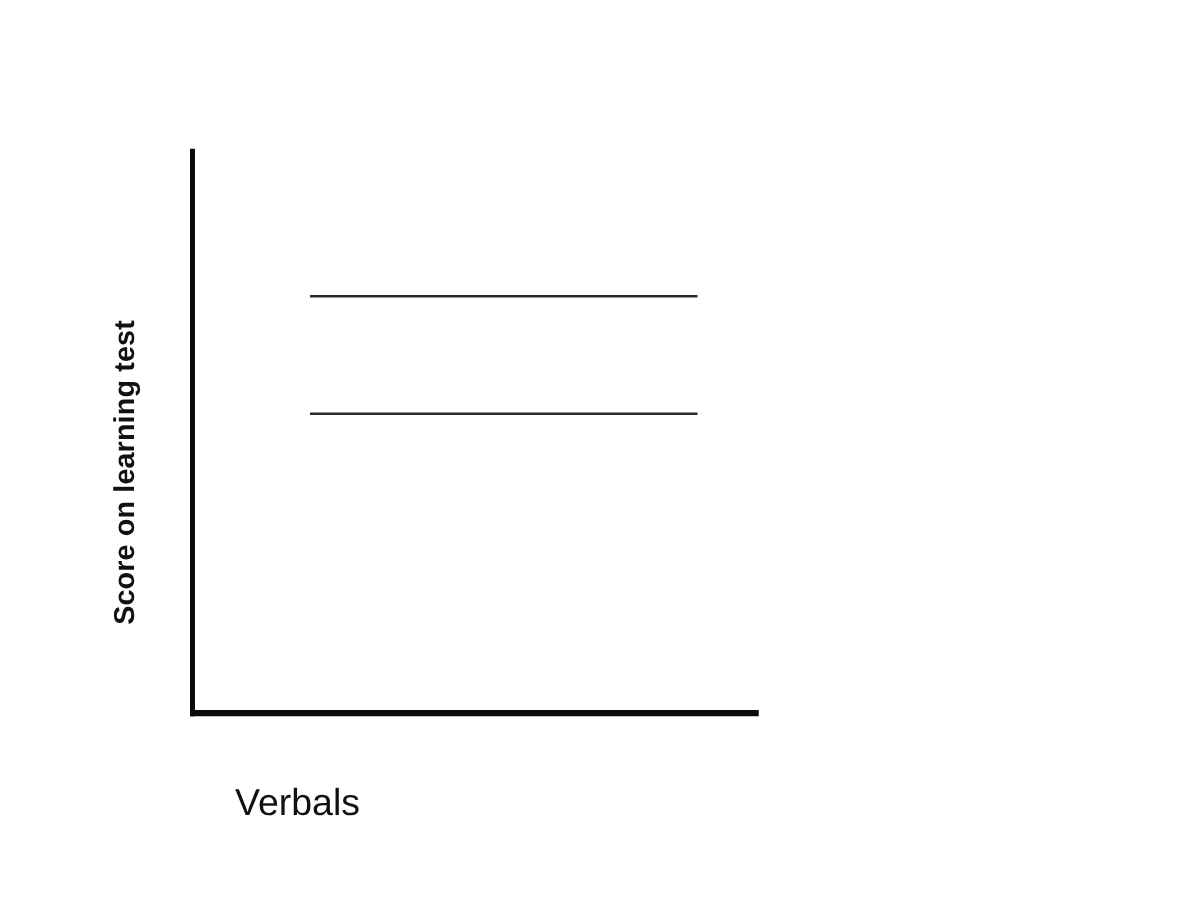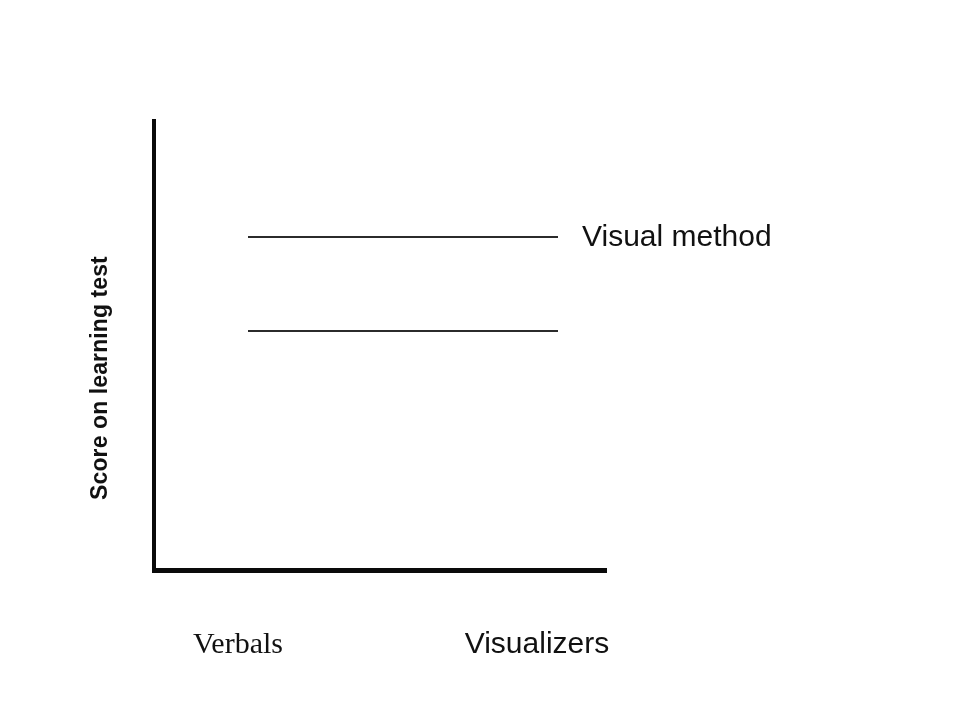--- a/index.html
+++ b/index.html
@@ -83,34 +83,32 @@
   
   .xtick {
     position: absolute;
     top: 625px;
     font-size: 30px;
     line-height: 36px;
     white-space: nowrap;
     text-align: center;
     color: #111111;
   }
-  .xtick.verbals     { left: 158px; width: 160px; font-family: Liberation Serif, serif; }
+  .xtick.verbals     { left: 158px; width: 160px; }
   .xtick.visualizers { left: 446px; width: 182px; }
 </style>
 </head>
 <body>
 
 <div id="figure">
 
   <div class="axis-y"></div>
   <div class="axis-x"></div>
 
   <div class="ylabel">Score on learning test</div>
 
   <div class="series-line visual"></div>
-  <div class="series-label visual">Visual method</div>
 
   <div class="series-line verbal"></div>
 
   <div class="xtick verbals">Verbals</div>
-  <div class="xtick visualizers">Visualizers</div>
 
 </div>
 
 </body></html>

